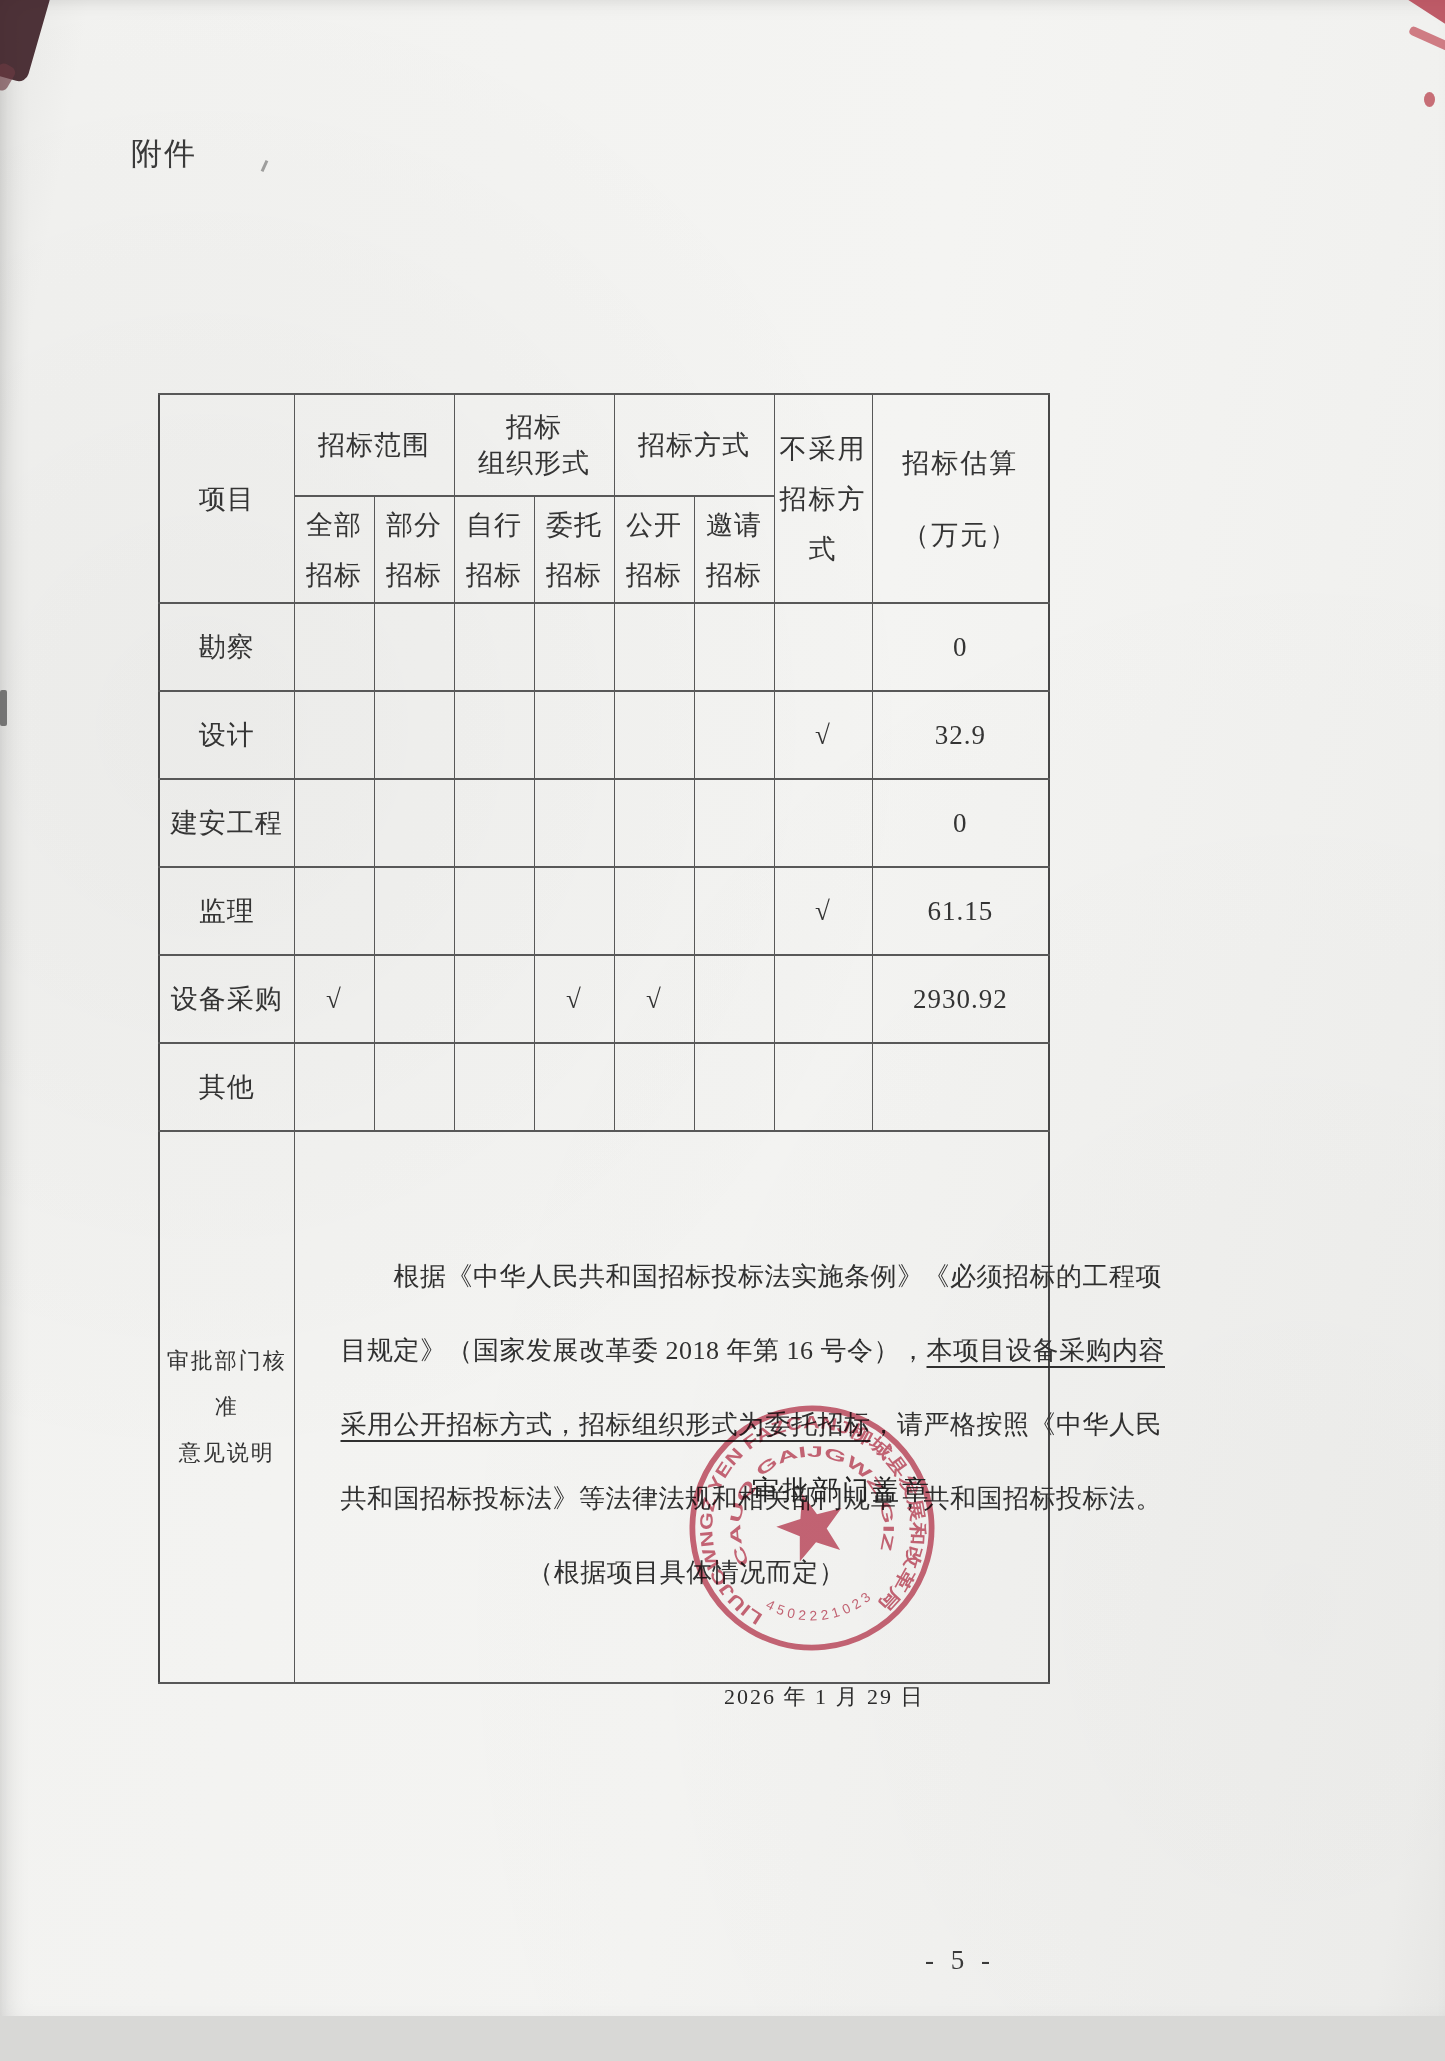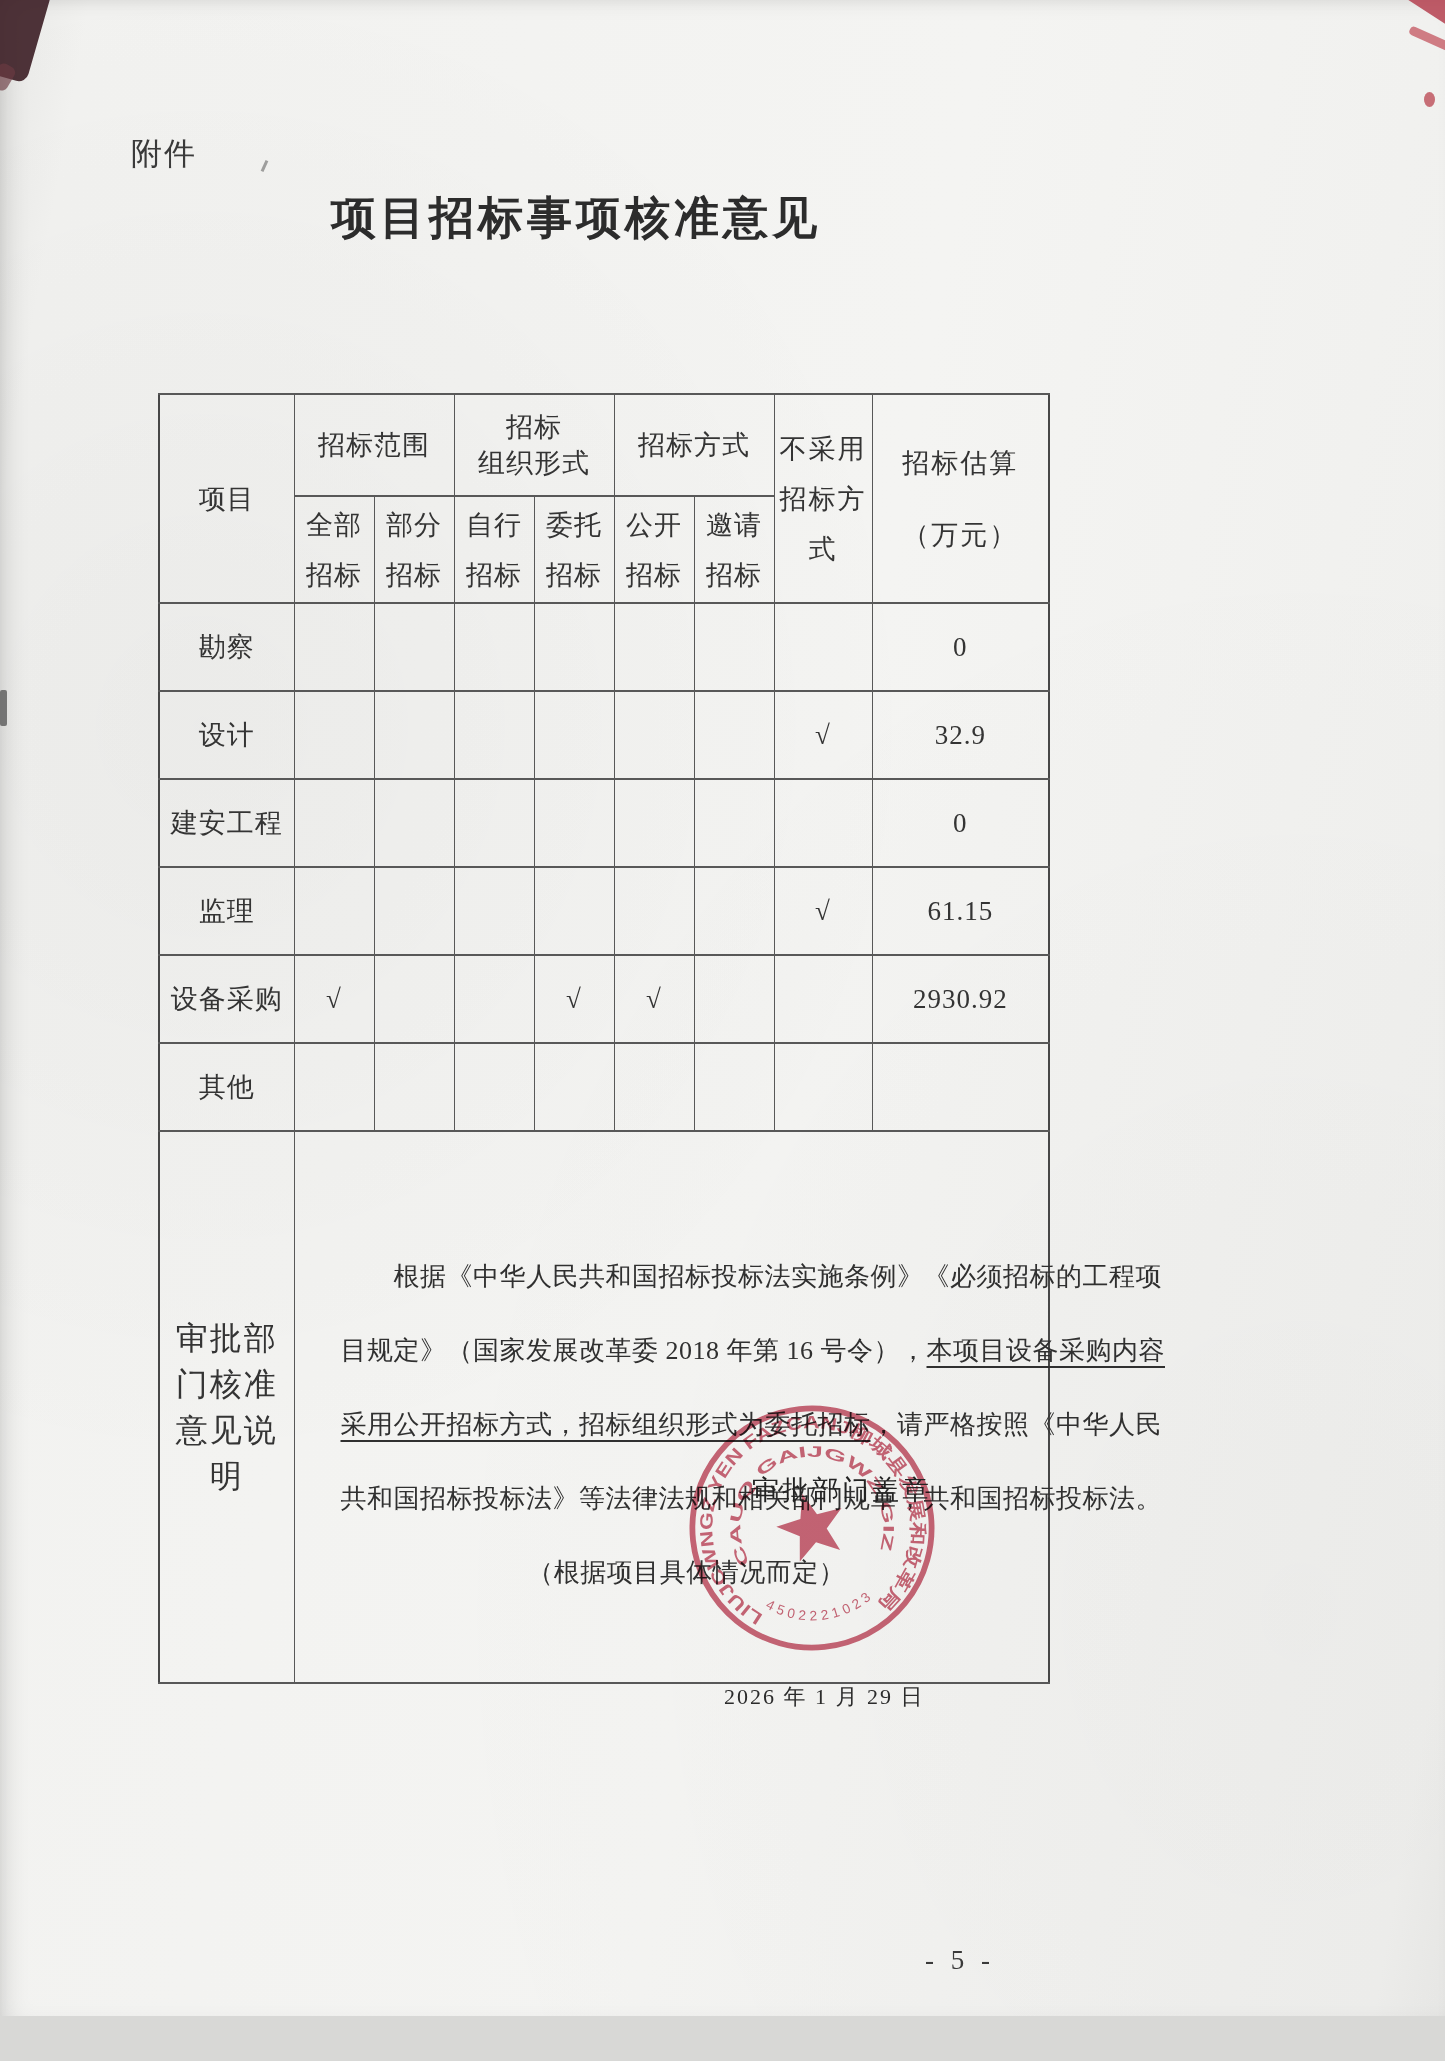--- a/index.html
+++ b/index.html
@@ -33,21 +33,21 @@
   td.subhead div{line-height:50px; font-size:27px;}
   td.hitem{font-size:28px; letter-spacing:3px;}
   td.nobid div{line-height:50px; letter-spacing:2px;}
   td.hest div{line-height:72px; letter-spacing:2px;}
   tr.data-row td{height:86px;}
   td.item-cell{letter-spacing:2px;}
   td.check-cell{font-size:30px; color:#3c3c3c;}
   td.est-cell{font-size:26px; letter-spacing:2px;}
 
   td.op-label{vertical-align:middle;}
-  td.op-label div{line-height:46px; font-size:32px; letter-spacing:2px;}
+  td.op-label div{line-height:46px; font-size:22px; letter-spacing:2px;}
   td.op-body{position:relative; height:550px; vertical-align:top; text-align:left;}
   .op-lines{padding:36px 16px 0 14px;margin-left:32px;}
   .op-line{height:74px; line-height:74px; font-size:26px; letter-spacing:0.5px; white-space:nowrap; color:#303030;}
   .op-line .ind{padding-left:53px;}
   .op-line .u{text-decoration:underline; text-underline-offset:7px; text-decoration-thickness:1.5px;}
 
   .stamp-wrap{left:684px; top:1400px; width:256px; height:256px; transform:rotate(-6deg); opacity:.85; mix-blend-mode:multiply;}
   .stamp-label{left:752px; top:1472px; font-size:27px; letter-spacing:3px; color:#222; z-index:5;}
   .stamp-date{left:724px; top:1682px; font-size:22px; letter-spacing:2px; color:#2b2b2b; z-index:5;}
 
@@ -67,21 +67,20 @@
 
   <div class="abs art-tl"></div>
   <div class="abs art-tl2"></div>
   <div class="abs art-tr1"></div>
   <div class="abs art-tr2"></div>
   <div class="abs art-dot"></div>
   <div class="abs art-edge"></div>
   <div class="abs art-speck"></div>
 
   <div class="abs attachment">附件</div>
-  <div class="abs title">项目招标事项核准意见</div>
 
   <table class="main">
     <colgroup>
       <col style="width:135px">
         <col style="width:80px">
         <col style="width:80px">
       <col style="width:80px">
         <col style="width:80px">
         <col style="width:80px">
       <col style="width:80px">

